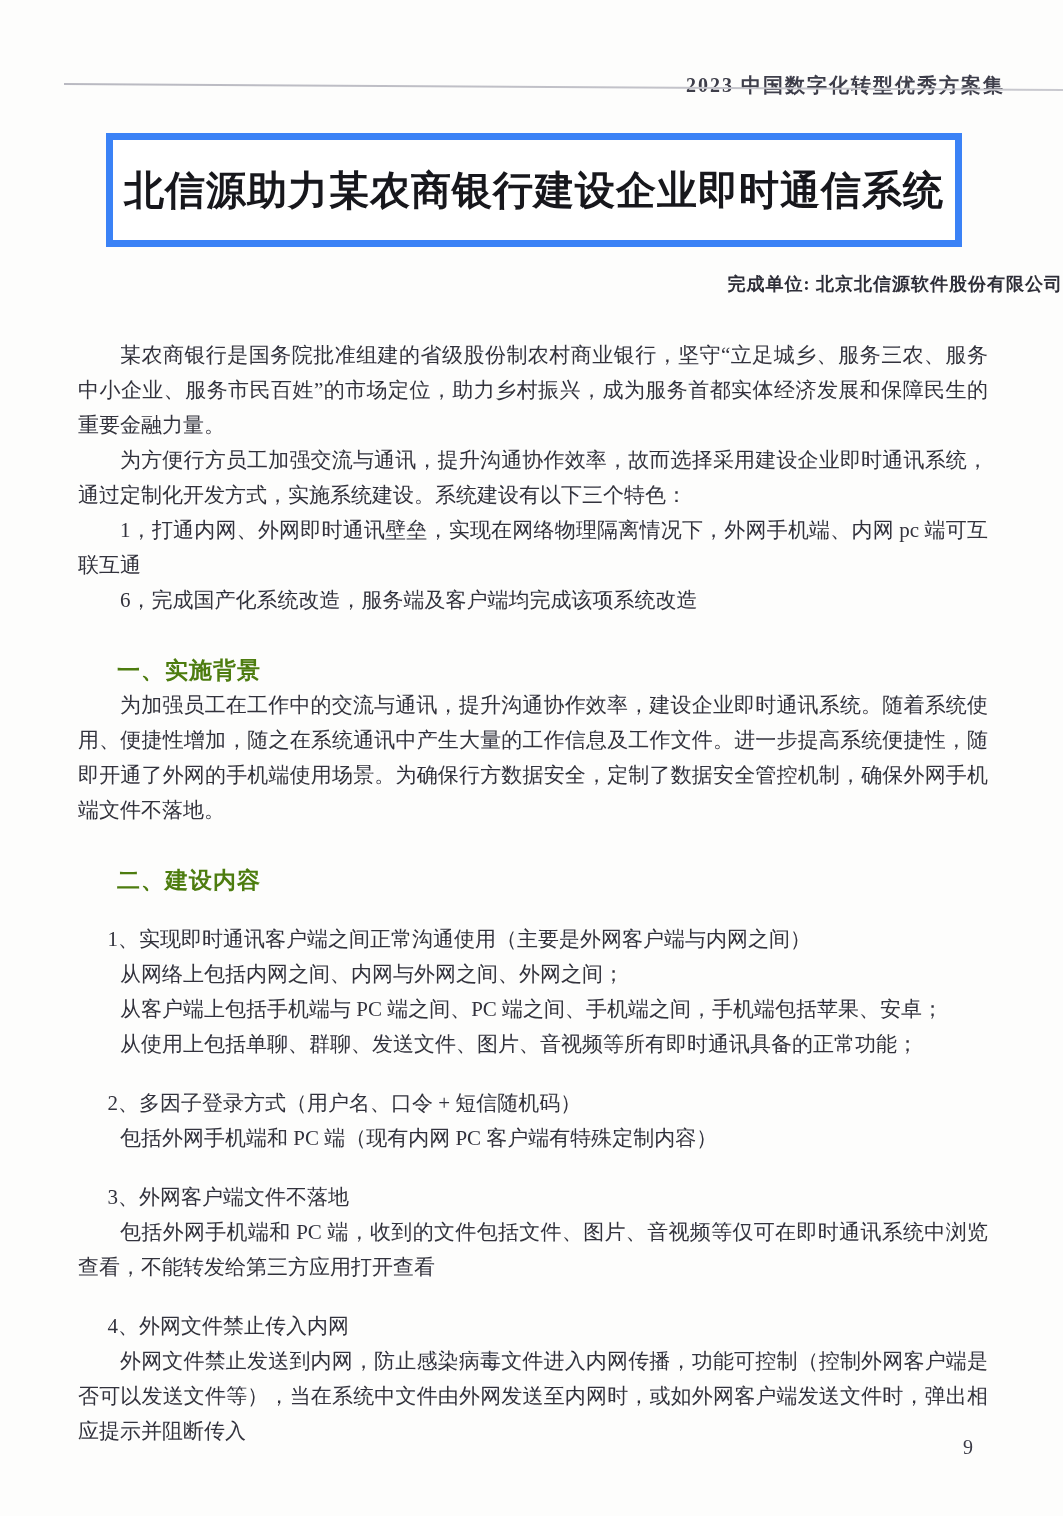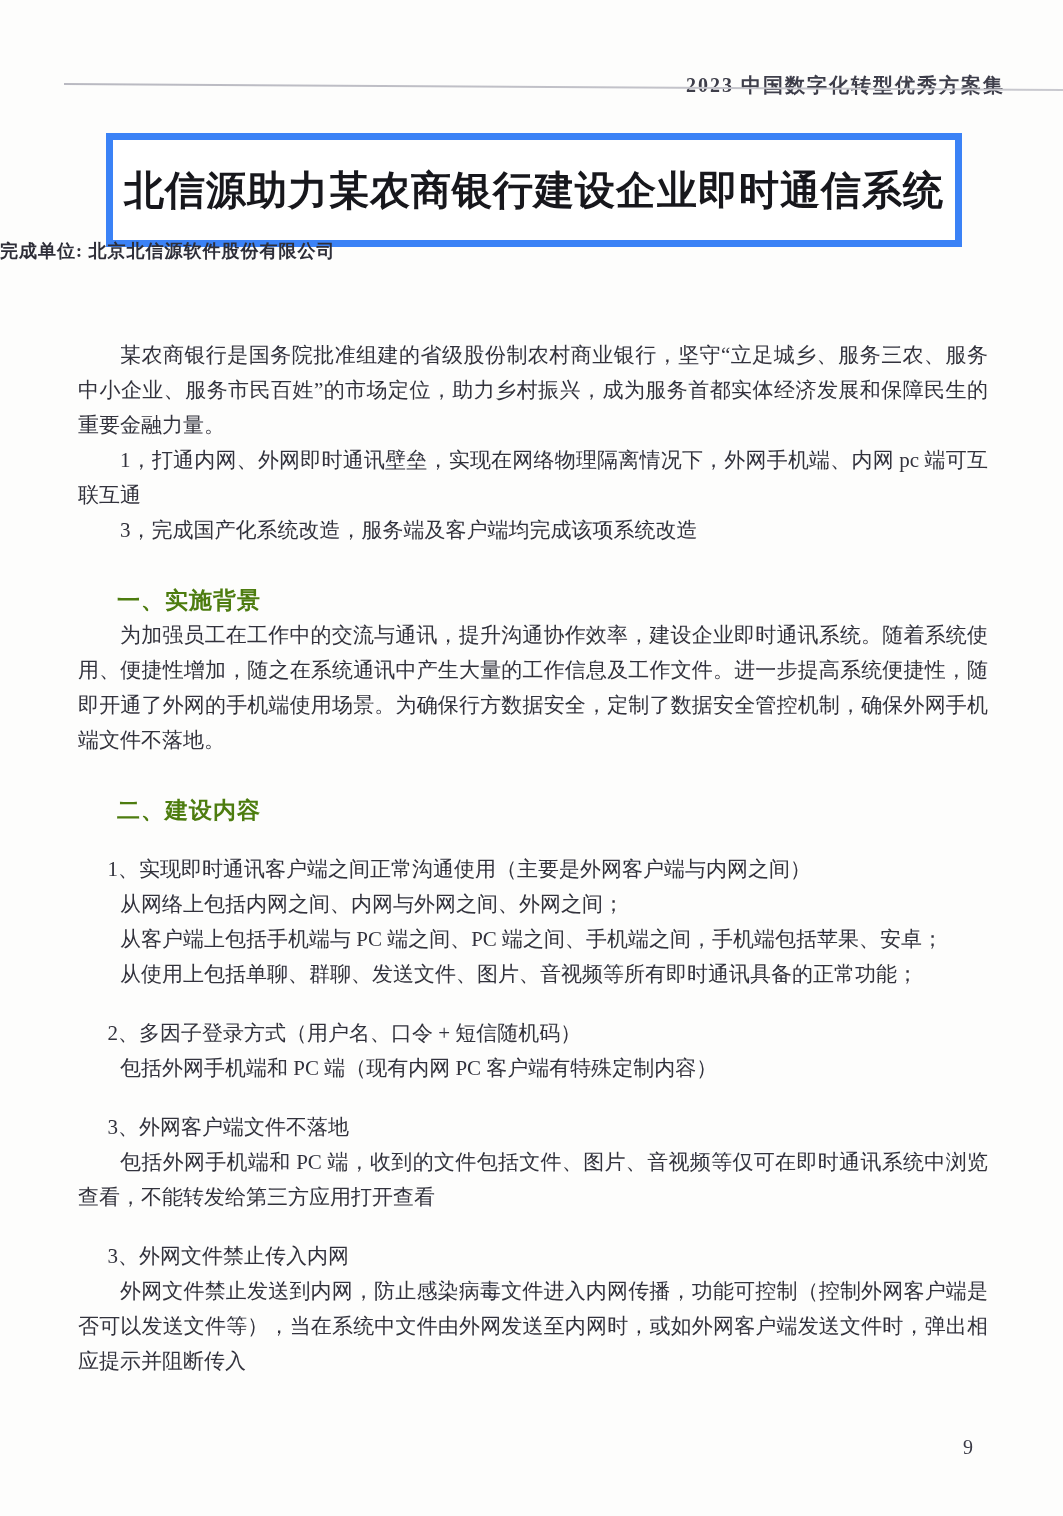--- a/index.html
+++ b/index.html
@@ -24,21 +24,21 @@
   .title-box{
     position:absolute;left:106px;top:133px;width:856px;height:114px;
     box-sizing:border-box;border:7px solid #3b82f6;background:#ffffff;
     display:flex;align-items:center;justify-content:center;
   }
   .article-title{
     font-size:40px;font-weight:bold;letter-spacing:1px;color:#17171c;
     white-space:nowrap;
   }
   .byline{
-    position:absolute;top:239px;left:0;width:100%;text-align:left;
+    position:absolute;top:272px;left:0;width:100%;text-align:right;
     font-size:18px;font-weight:bold;color:#2e2e38;letter-spacing:1px;
   }
   
   .content{
     position:absolute;left:78px;top:338px;width:910px;
     font-size:21px;line-height:35px;color:#32323c;text-align:justify;
   }
   .content p{margin:0;text-indent:2em;}
   .content p.num{text-indent:1.4em;margin-top:24px;}
   h2.sec{
@@ -58,32 +58,33 @@
 <div class="header-rule"></div>
 
 <div class="title-box">
   <div class="article-title">北信源助力某农商银行建设企业即时通信系统</div>
 </div>
 
 <div class="byline">完成单位: 北京北信源软件股份有限公司</div>
 
 <div class="content">
   <p>某农商银行是国务院批准组建的省级股份制农村商业银行，坚守“立足城乡、服务三农、服务中小企业、服务市民百姓”的市场定位，助力乡村振兴，成为服务首都实体经济发展和保障民生的重要金融力量。</p>
+  <p>为方便行方员工加强交流与通讯，提升沟通协作效率，故而选择采用建设企业即时通讯系统，通过定制化开发方式，实施系统建设。系统建设有以下三个特色：</p>
   <p>1，打通内网、外网即时通讯壁垒，实现在网络物理隔离情况下，外网手机端、内网 pc 端可互联互通</p>
-  <p>3，完成国产化系统改造，服务端及客户端均完成该项系统改造</p>
+  <p>6，完成国产化系统改造，服务端及客户端均完成该项系统改造</p>
 
   <h2 class="sec">一、实施背景</h2>
   <p>为加强员工在工作中的交流与通讯，提升沟通协作效率，建设企业即时通讯系统。随着系统使用、便捷性增加，随之在系统通讯中产生大量的工作信息及工作文件。进一步提高系统便捷性，随即开通了外网的手机端使用场景。为确保行方数据安全，定制了数据安全管控机制，确保外网手机端文件不落地。</p>
 
   <h2 class="sec">二、建设内容</h2>
   <p class="num">1、实现即时通讯客户端之间正常沟通使用（主要是外网客户端与内网之间）</p>
   <p>从网络上包括内网之间、内网与外网之间、外网之间；</p>
   <p>从客户端上包括手机端与 PC 端之间、PC 端之间、手机端之间，手机端包括苹果、安卓；</p>
   <p>从使用上包括单聊、群聊、发送文件、图片、音视频等所有即时通讯具备的正常功能；</p>
   <p class="num">2、多因子登录方式（用户名、口令 + 短信随机码）</p>
   <p>包括外网手机端和 PC 端（现有内网 PC 客户端有特殊定制内容）</p>
   <p class="num">3、外网客户端文件不落地</p>
   <p>包括外网手机端和 PC 端，收到的文件包括文件、图片、音视频等仅可在即时通讯系统中浏览查看，不能转发给第三方应用打开查看</p>
-  <p class="num">3、外网文件禁止传入内网</p>
+  <p class="num">4、外网文件禁止传入内网</p>
   <p>外网文件禁止发送到内网，防止感染病毒文件进入内网传播，功能可控制（控制外网客户端是否可以发送文件等），当在系统中文件由外网发送至内网时，或如外网客户端发送文件时，弹出相应提示并阻断传入</p>
 </div>
 
 <div class="page-number">9</div>
 
 </body></html>

